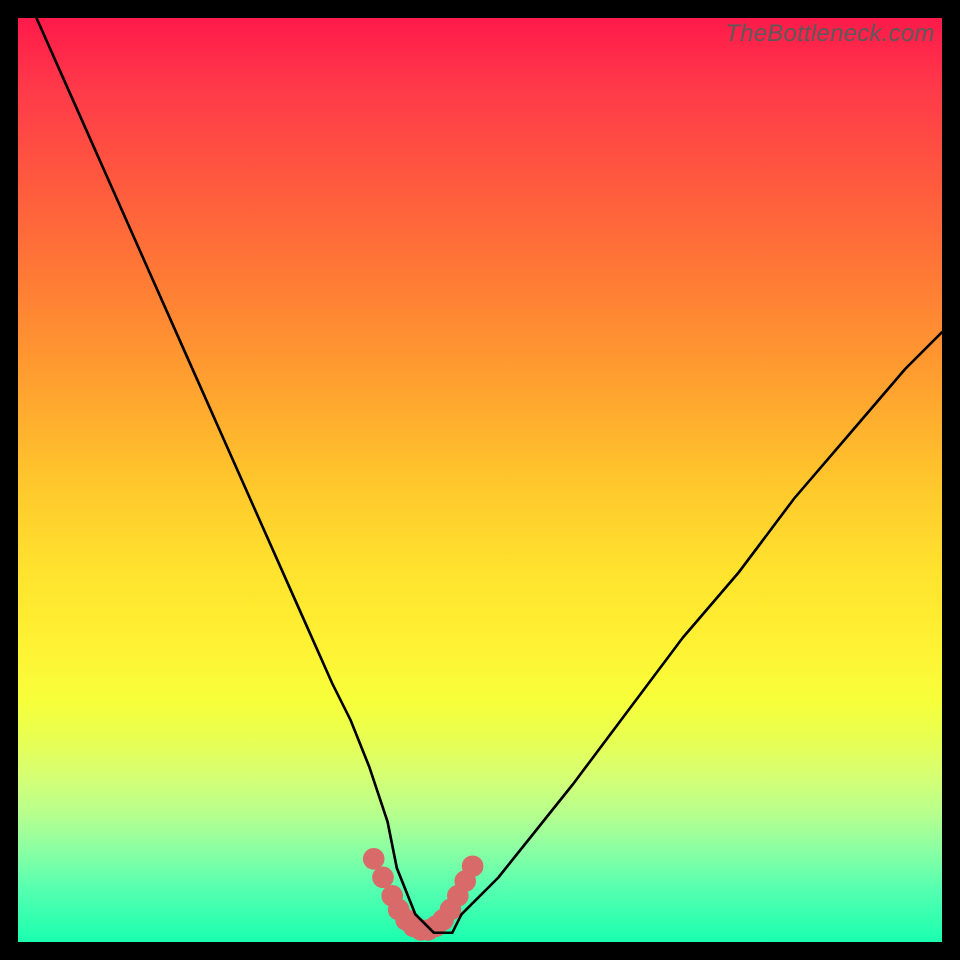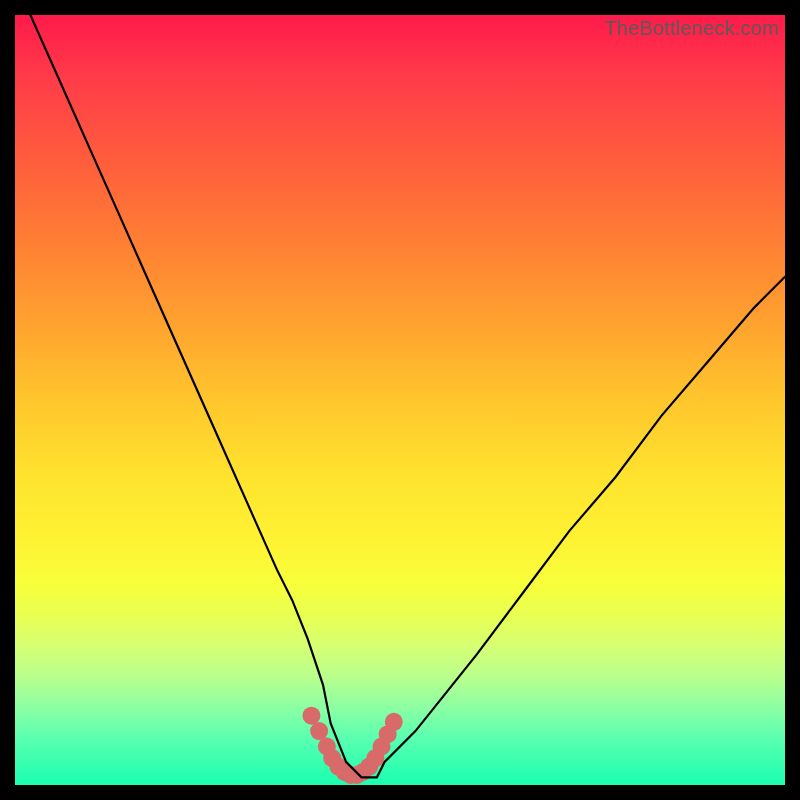--- a/index.html
+++ b/index.html
@@ -9,20 +9,21 @@
     height: 800px;
     background: #000;
     overflow: hidden;
     font-family: Arial, Helvetica, sans-serif;
   }
   .frame {
     position: relative;
     width: 692px;
     height: 800px;
     background: #000;
+    font-style: italic;
   }
   .plot {
     position: absolute;
     left: 15px;
     top: 15px;
     width: 770px;
     height: 770px;
     background: linear-gradient(
       to bottom,
       #ff1a4a 0%,

